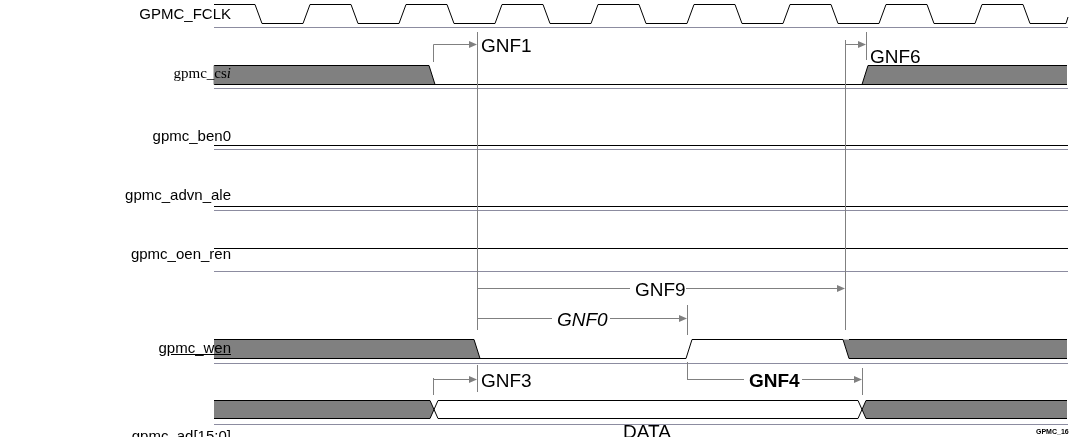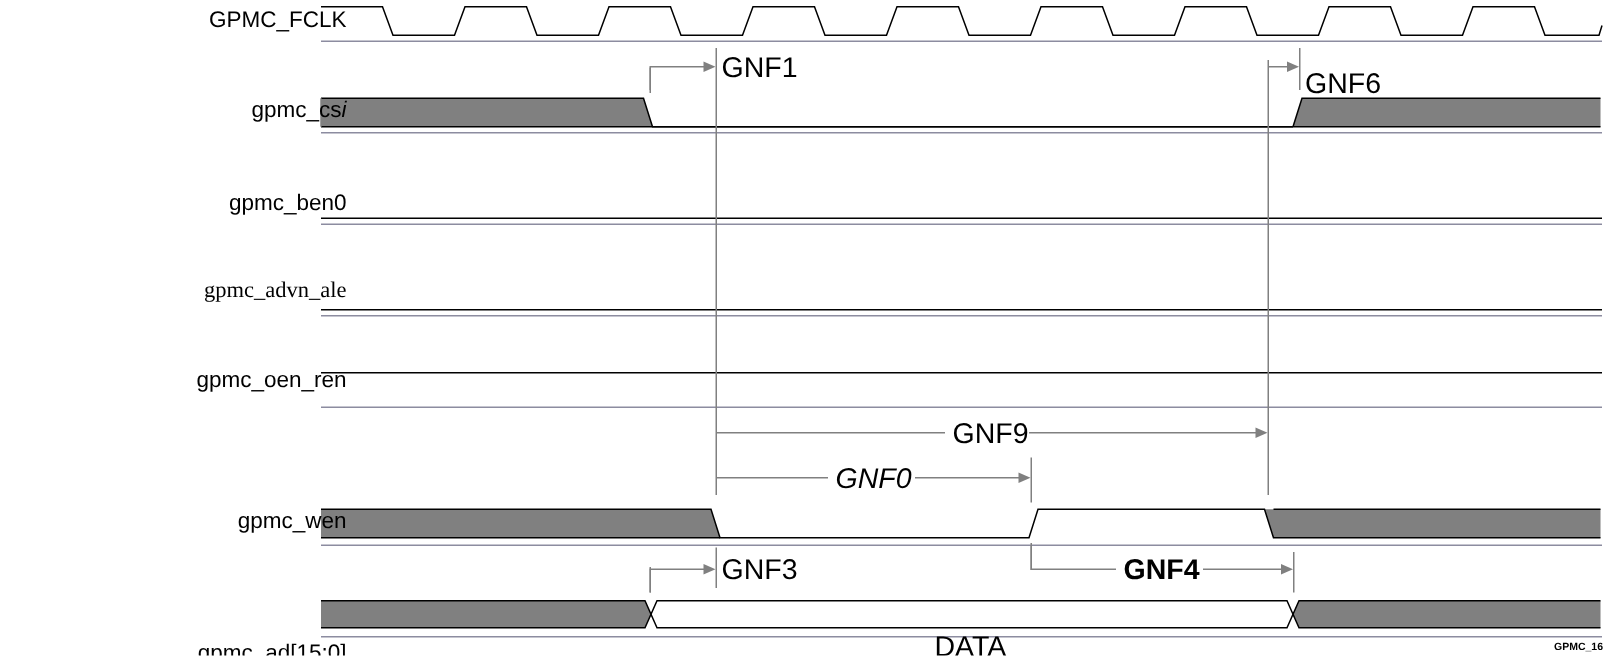--- a/index.html
+++ b/index.html
@@ -88,25 +88,25 @@
       <polygon points="469,41 477,44.5 469,48"></polygon>
       <polygon points="858,41 866,44.5 858,48"></polygon>
       <polygon points="837,285 845,288.5 837,292"></polygon>
       <polygon points="679,315 687,318.5 679,322"></polygon>
       <polygon points="469,376 477,379.5 469,383"></polygon>
       <polygon points="854,376 862,379.5 854,383"></polygon>
     </g>
   </svg>
 
   <div class="sig-label" style="top:5px;">GPMC_FCLK</div>
-  <div class="sig-label" style="top:65px;"><span>gpmc_cs</span><i>i</i></div>
+  <div class="sig-label" style="top:65px;font-family:Liberation Serif, serif;"><span>gpmc_cs</span><i>i</i></div>
   <div class="sig-label" style="top:127px;margin-left:12px;">gpmc_ben0</div>
-  <div class="sig-label" style="top:186px;font-family:Liberation Serif, serif;">gpmc_advn_ale</div>
+  <div class="sig-label" style="top:186px;">gpmc_advn_ale</div>
   <div class="sig-label" style="top:245px;">gpmc_oen_ren</div>
-  <div class="sig-label" style="top:339px;">gpmc_wen</div>
+  <div class="sig-label" style="top:339px;text-decoration:underline;">gpmc_wen</div>
   <div class="sig-label" style="top:399px;margin-top:28px;">gpmc_ad[15:0]</div>
 
   <div class="tlabel" style="left:480px; top:35px; background:transparent;">GNF1</div>
   <div class="tlabel" style="left:869px; top:46px; background:transparent;">GNF6</div>
   <div class="tlabel" style="left:634px; top:279px; background:transparent;">GNF9</div>
   <div class="tlabel" style="left:556px; top:309px; background:transparent;font-style:italic;">GNF0</div>
   <div class="tlabel" style="left:480px; top:370px; background:transparent;text-align:right;">GNF3</div>
   <div class="tlabel" style="left:748px; top:370px; background:transparent;font-weight:bold;">GNF4</div>
 
   <div class="tlabel" style="left:622px; top:401px; background:transparent;margin-top:20px;">DATA</div>

